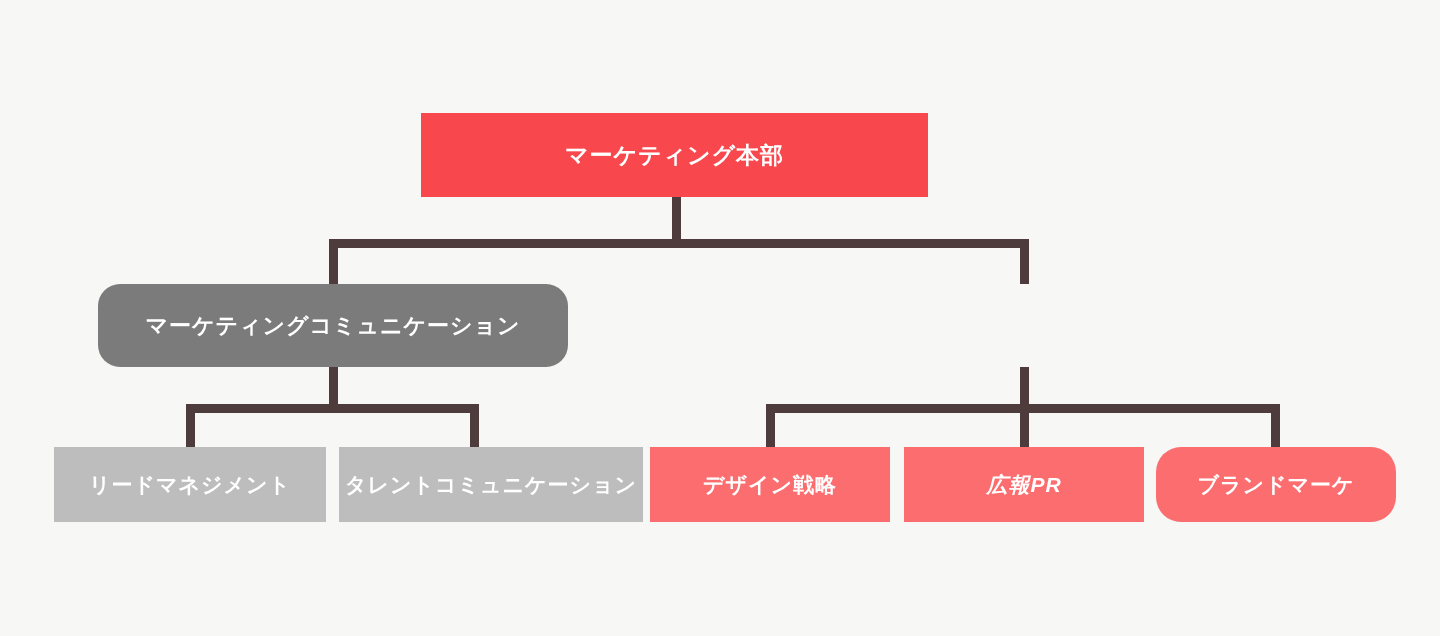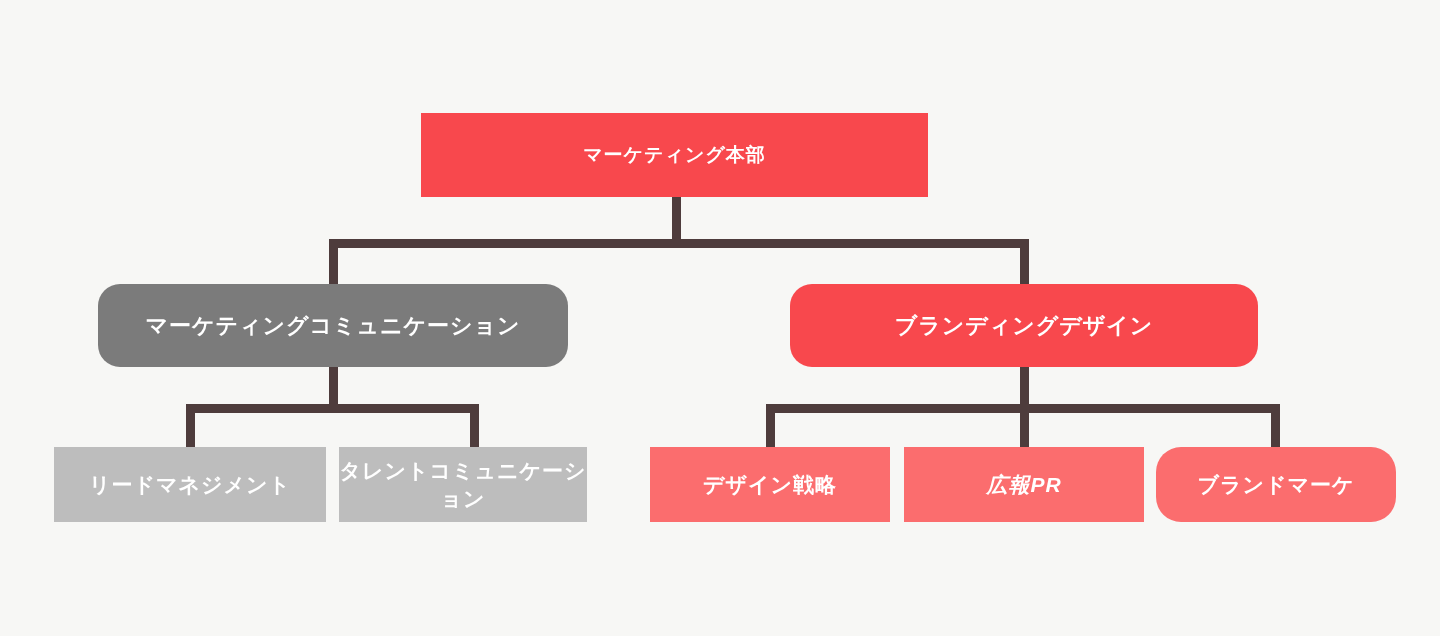--- a/index.html
+++ b/index.html
@@ -27,40 +27,40 @@
     position: absolute;
     display: flex;
     align-items: center;
     justify-content: center;
     color: #FFFFFF;
     font-weight: bold;
     letter-spacing: 1px;
     text-align: center;
     z-index: 2;
   }
-  .node.level1 { font-size: 19px; }
+  .node.level1 { font-size: 23px; }
   .node.level2 { font-size: 22px; border-radius: 22px; }
   .node.level3 { font-size: 21px; }
   .bg-primary { background: var(--primary-red); }
   .bg-light-red { background: var(--light-red); }
   .bg-dark-gray { background: var(--dark-gray); }
   .bg-light-gray { background: var(--light-gray); }
 
   .connector {
     position: absolute;
     background: var(--connector);
     z-index: 1;
   }
 
   
   .n-root   { left: 421px; top: 113px; width: 507px; height: 84px; }
   .n-b0     { left: 98px;  top: 284px; width: 470px; height: 83px; }
   .n-b1     { left: 790px; top: 284px; width: 468px; height: 83px; }
   .n-l00    { left: 54px;  top: 447px; width: 272px; height: 75px; }
-  .n-l01    { left: 339px; top: 447px; width: 248px; height: 75px; }
+  .n-l01    { left: 339px; top: 447px; width: 304px; height: 75px; }
   .n-l10    { left: 650px; top: 447px; width: 240px; height: 75px; }
   .n-l11    { left: 904px; top: 447px; width: 240px; height: 75px; font-style: italic; }
   .n-l12    { left: 1156px;top: 447px; width: 240px; height: 75px; border-radius: 25px; }
 
   
   .c-stem1  { left: 672px; top: 197px; width: 9px;   height: 51px; }
   .c-rail1  { left: 329px; top: 239px; width: 700px; height: 9px;  }
   .c-drop1a { left: 329px; top: 239px; width: 9px;   height: 45px; }
   .c-drop1b { left: 1020px;top: 239px; width: 9px;   height: 45px; }
 
@@ -93,21 +93,20 @@
 
   <div class="connector c-stem3"></div>
   <div class="connector c-rail3"></div>
   <div class="connector c-drop3a"></div>
   <div class="connector c-drop3b"></div>
 
   <div class="node level1 bg-primary n-root">マーケティング本部</div>
 
   <div class="node level2 bg-dark-gray n-b0">マーケティングコミュニケーション</div>
 
-  <div class="node level2 bg-primary n-b1">ブランディングデザイン</div>
 
   <div class="node level3 bg-light-gray n-l00">リードマネジメント</div>
 
   <div class="node level3 bg-light-gray n-l01">タレントコミュニケーション</div>
 
   <div class="node level3 bg-light-red n-l10">デザイン戦略</div>
 
   <div class="node level3 bg-light-red n-l11">広報PR</div>
 
   <div class="node level3 bg-light-red n-l12">ブランドマーケ</div>

